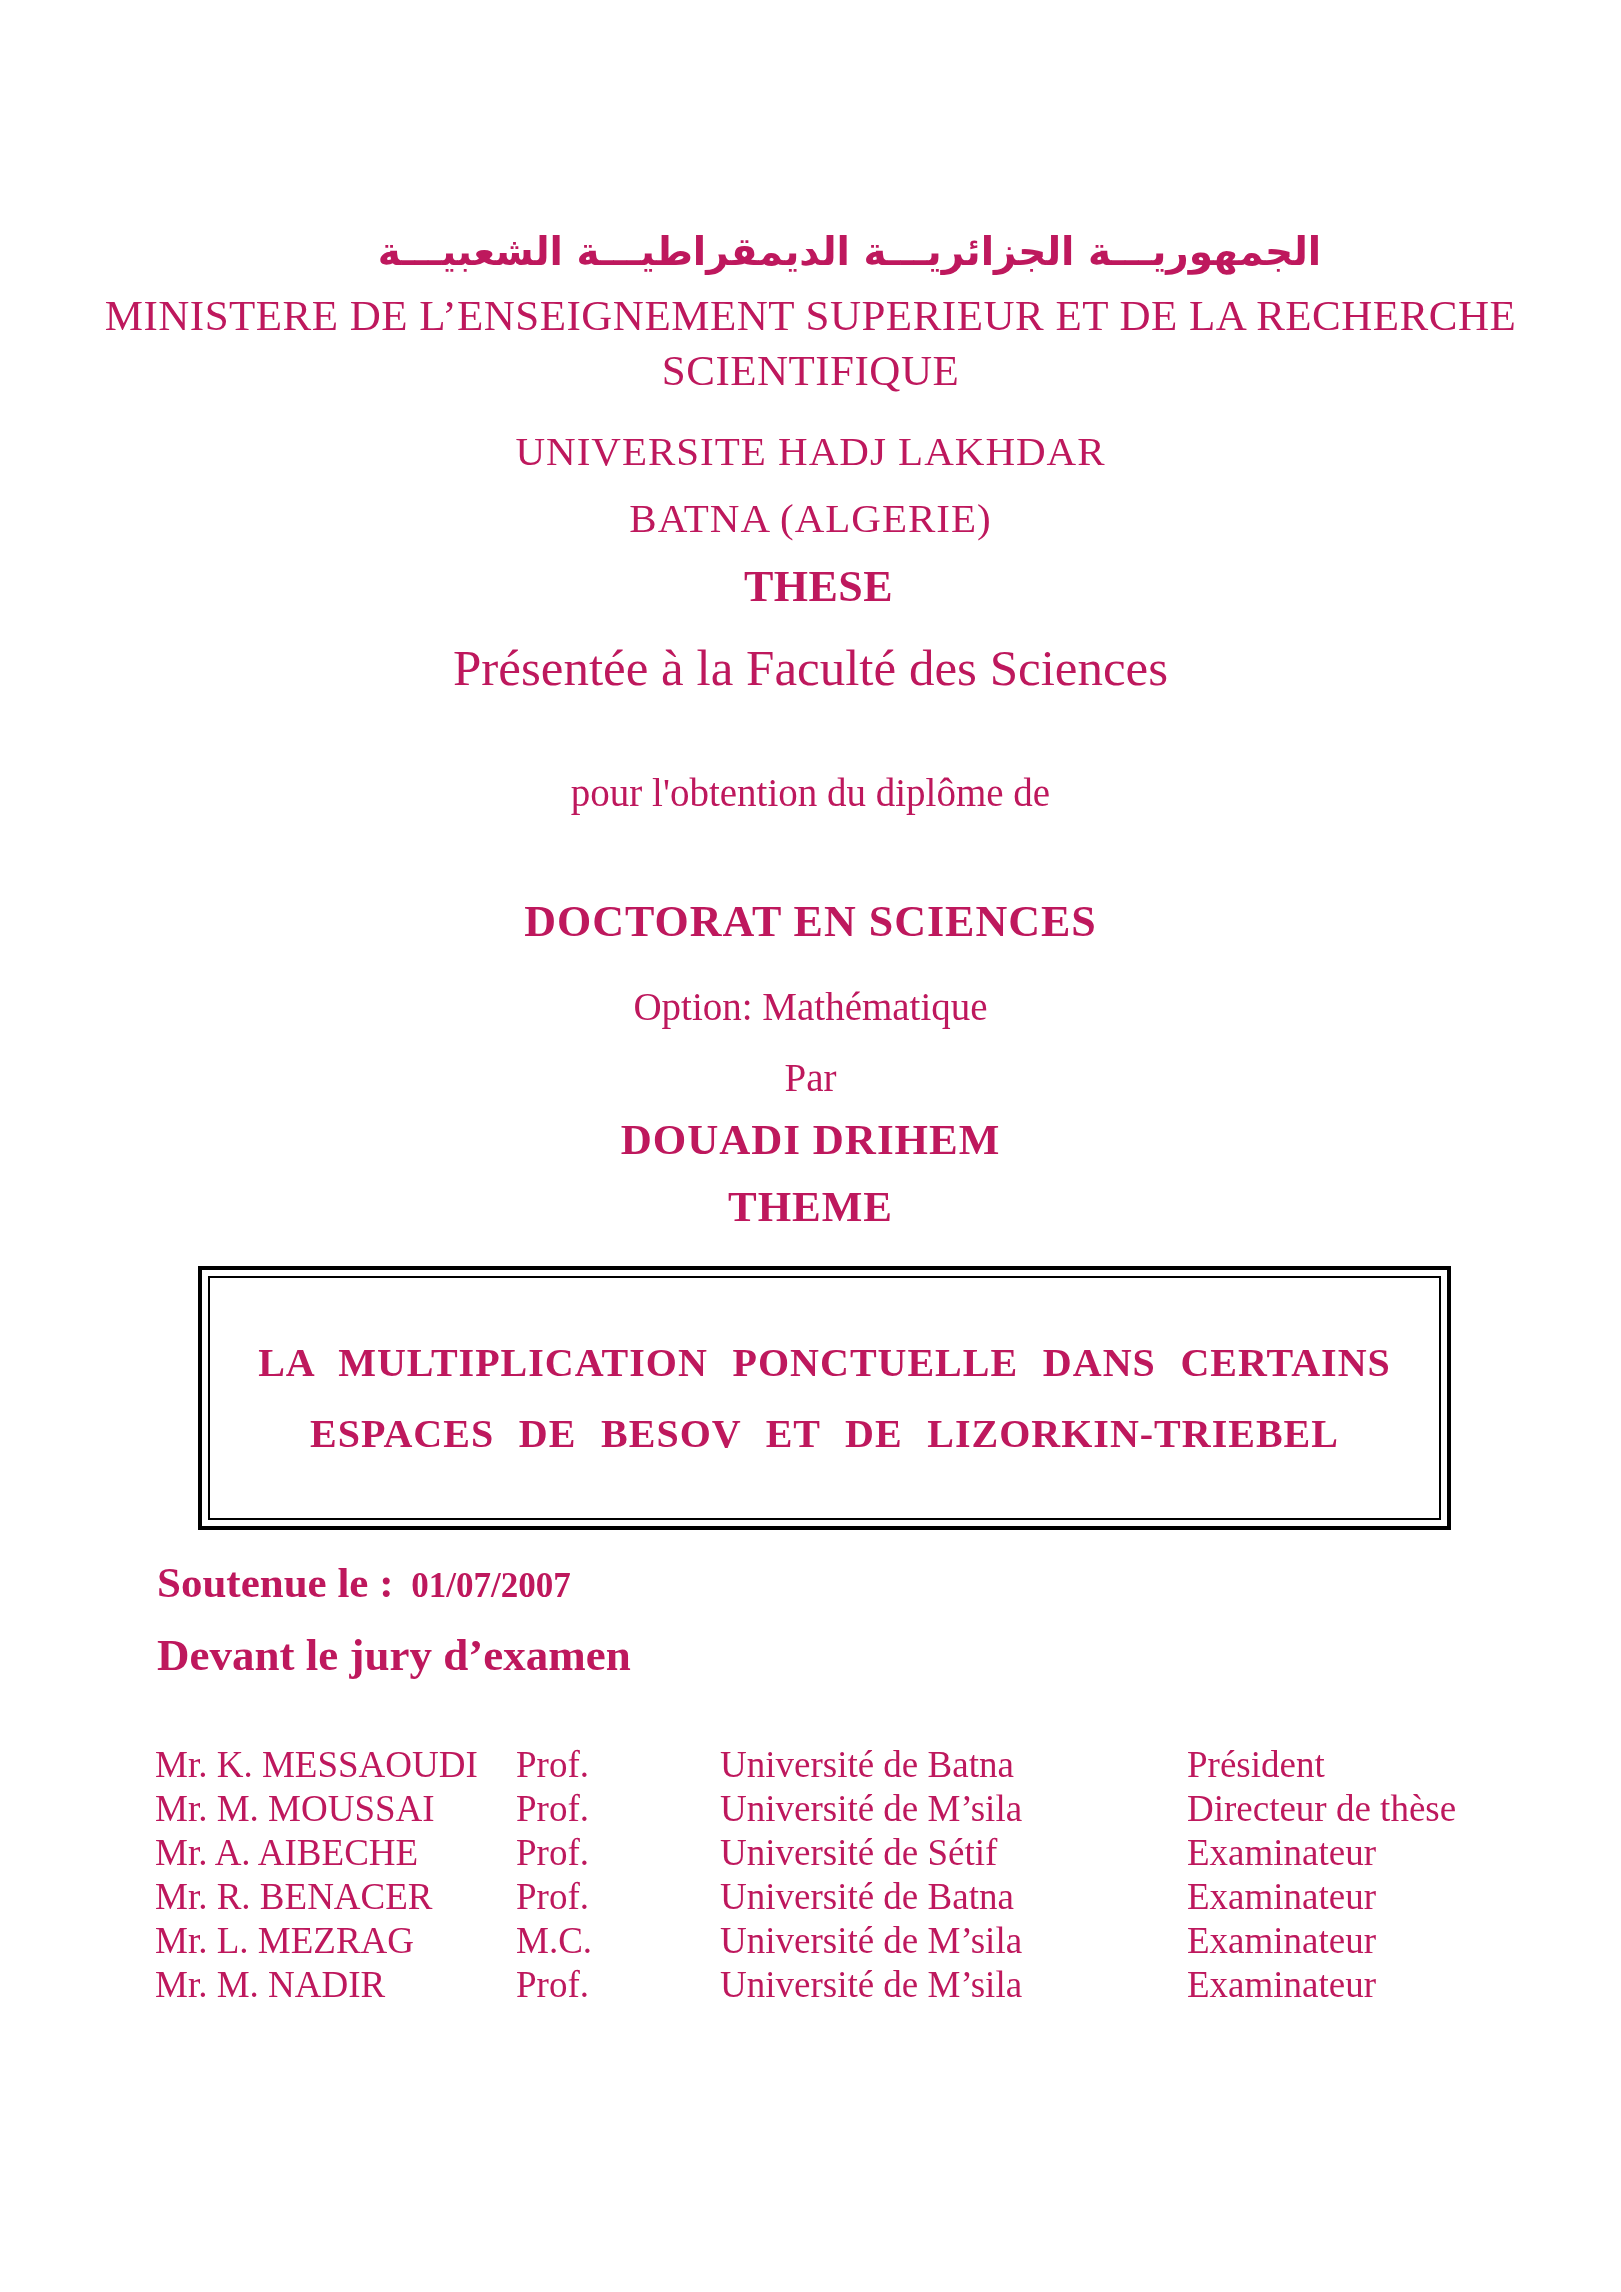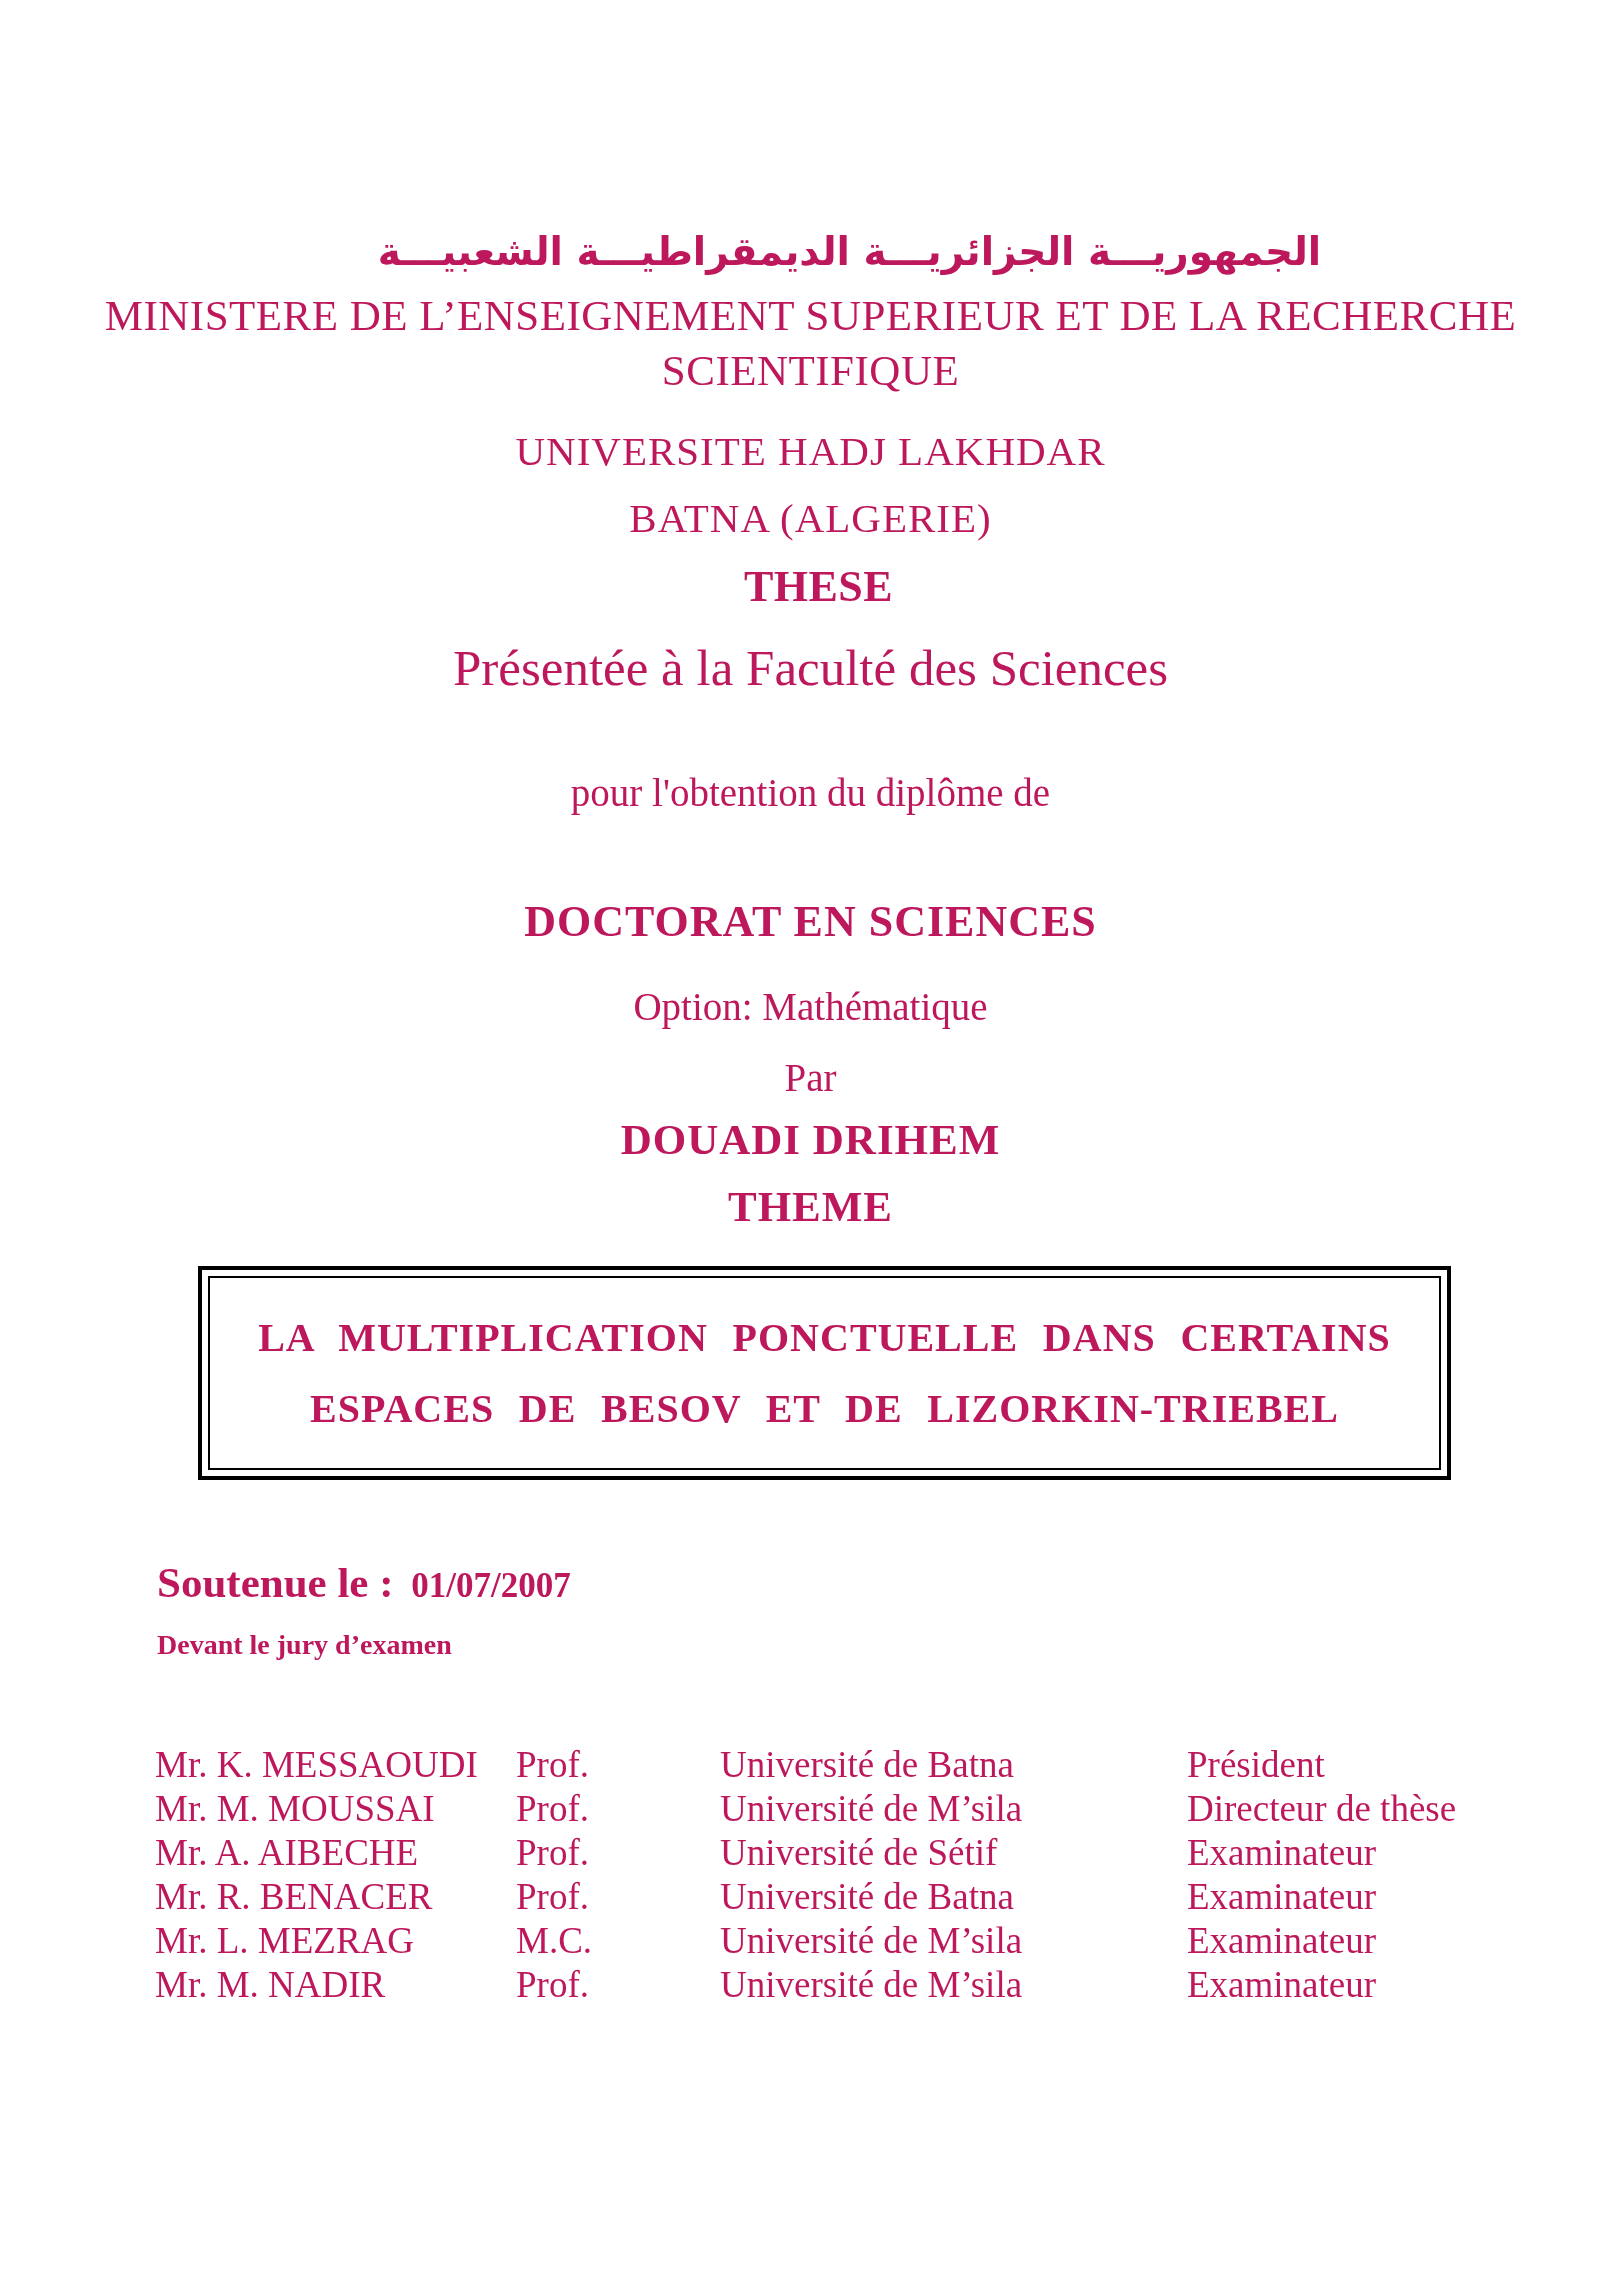--- a/index.html
+++ b/index.html
@@ -45,21 +45,21 @@
   .degree       { top: 896px;  font-size: 44px; font-weight: bold; letter-spacing: 1px; }
   .option       { top: 984px; font-size: 39px; }
   .par          { top: 1055px; font-size: 39px; }
   .author       { top: 1115px; font-size: 43px; font-weight: bold; letter-spacing: 1px; }
   .theme        { top: 1182px; font-size: 43px; font-weight: bold; letter-spacing: 1px; }
 
   .title-box-outer {
     top: 1266px;
     left: 198px;
     width: 1253px;
-    height: 214px;
+    height: 264px;
     box-sizing: border-box;
     border: 4.9px solid #000000;
     padding: 5.9px;
   }
   .title-box-inner {
     box-sizing: border-box;
     width: 100%;
     height: 100%;
     border: 2.9px solid #000000;
     display: flex;
@@ -80,21 +80,21 @@
     top: 1558px;
     left: 157px;
     font-weight: bold;
   }
   .soutenue-label { font-size: 43px; }
   .soutenue-date  { font-size: 35px; margin-left: 13.7px; }
 
   .jury-heading {
     top: 1629px;
     left: 157px;
-    font-size: 28px;
+    font-size: 45px;
     font-weight: bold;
   }
 
   .jury-table {
     top: 1743px;
     left: 155px;
     right: 78px;
     display: grid;
     grid-template-columns: 361px 204px 467px auto;
     grid-auto-rows: 44px;

